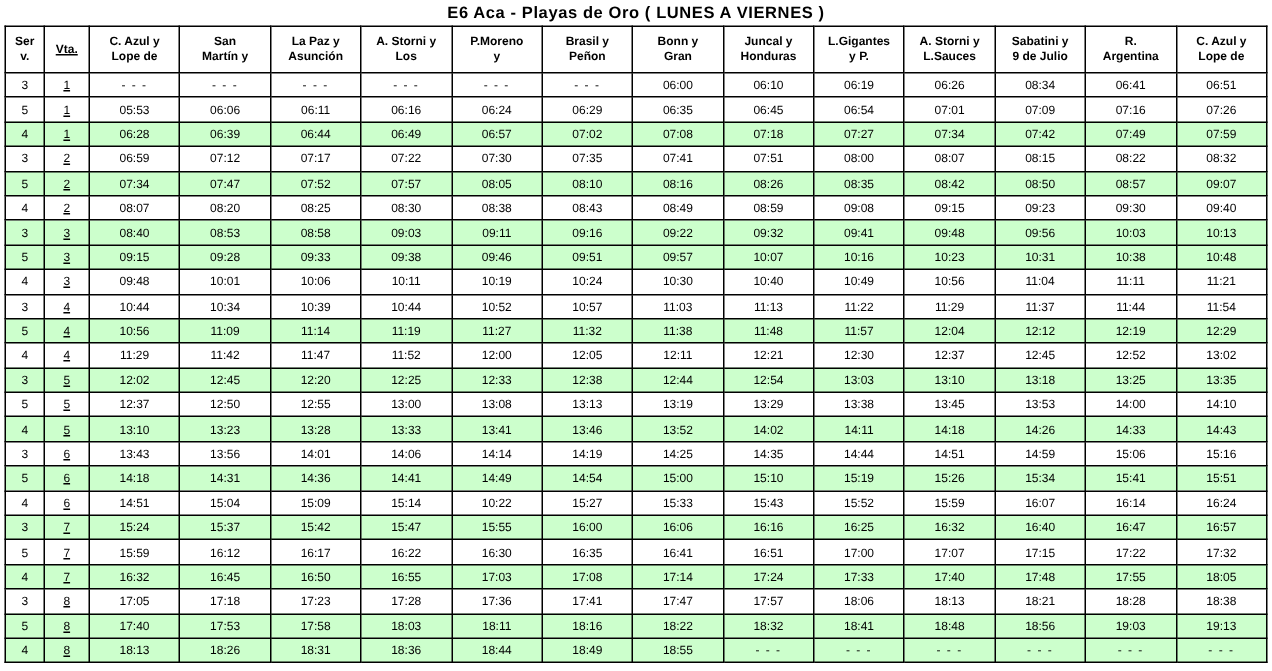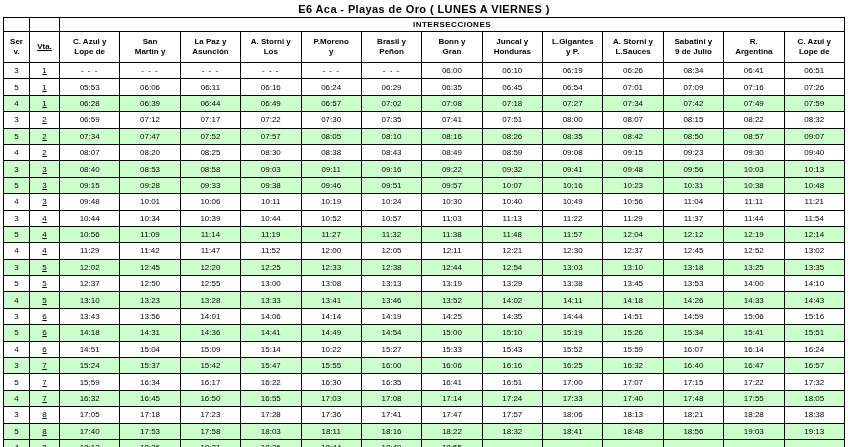--- a/index.html
+++ b/index.html
@@ -77,25 +77,20 @@
   <div class="title-bar">E6  Aca - Playas de Oro  ( LUNES A VIERNES )</div>
 
   <table class="sched">
     <colgroup>
       <col style="width:26px">
       <col style="width:30px">
       <col span="13">
     </colgroup>
     <thead>
       <tr>
-        <td rowspan="1" class="band"></td>
-        <td rowspan="1" class="band"></td>
-        <td colspan="13" class="band">INTERSECCIONES</td>
-      </tr>
-      <tr>
         <td class="colhead c-ser">
           <span class="l1">Ser</span>
           <span class="l2">v.</span>
         </td>
         <td class="colhead c-vta">
           <span class="l1">Vta.</span>
           <span class="l2"></span>
         </td>
         <td class="colhead">
           <span class="l1">C. Azul y</span>
@@ -330,21 +325,21 @@
           <td class="c-time green">11:14</td>
           <td class="c-time green">11:19</td>
           <td class="c-time green">11:27</td>
           <td class="c-time green">11:32</td>
           <td class="c-time green">11:38</td>
           <td class="c-time green">11:48</td>
           <td class="c-time green">11:57</td>
           <td class="c-time green">12:04</td>
           <td class="c-time green">12:12</td>
           <td class="c-time green">12:19</td>
-          <td class="c-time green">12:14</td>
+          <td class="c-time green">12:29</td>
         </tr>
         <tr>
           <td class="c-ser white">4</td>
           <td class="c-vta white">4</td>
           <td class="c-time white">11:29</td>
           <td class="c-time white">11:42</td>
           <td class="c-time white">11:47</td>
           <td class="c-time white">11:52</td>
           <td class="c-time white">12:00</td>
           <td class="c-time white">12:05</td>
@@ -472,21 +467,21 @@
           <td class="c-time green">16:25</td>
           <td class="c-time green">16:32</td>
           <td class="c-time green">16:40</td>
           <td class="c-time green">16:47</td>
           <td class="c-time green">16:57</td>
         </tr>
         <tr>
           <td class="c-ser white">5</td>
           <td class="c-vta white">7</td>
           <td class="c-time white">15:59</td>
-          <td class="c-time white">16:34</td>
+          <td class="c-time white">16:12</td>
           <td class="c-time white">16:17</td>
           <td class="c-time white">16:22</td>
           <td class="c-time white">16:30</td>
           <td class="c-time white">16:35</td>
           <td class="c-time white">16:41</td>
           <td class="c-time white">16:51</td>
           <td class="c-time white">17:00</td>
           <td class="c-time white">17:07</td>
           <td class="c-time white">17:15</td>
           <td class="c-time white">17:22</td>

